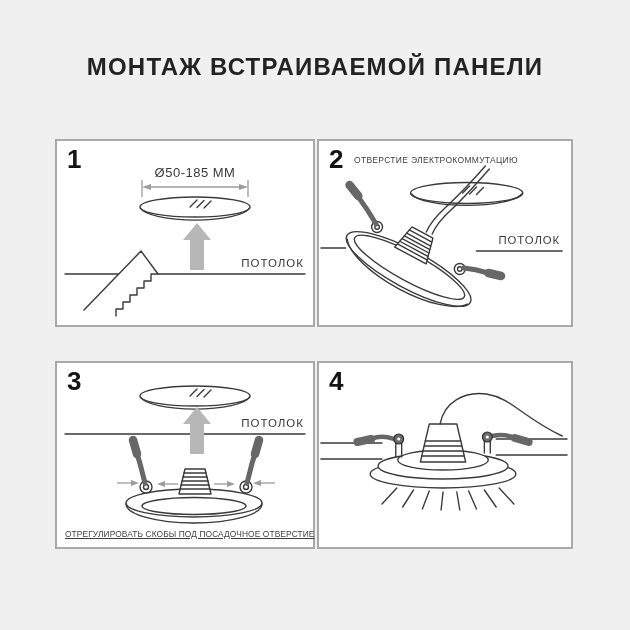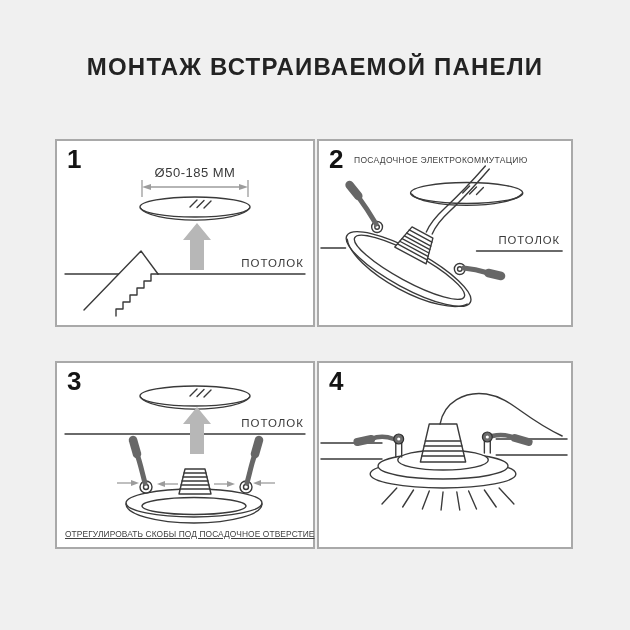--- a/index.html
+++ b/index.html
@@ -60,21 +60,21 @@
     <g>
       <path fill="#ffffff" stroke="none" d="M101 133 L84 110 L27 169 L59 175 Z"></path>
       <path class="ln" stroke-width="1.5" d="M101 133 L84 110 L27 169"></path>
       <path class="ln" stroke-width="1.4" d="M101 133 h-7 v7 h-7 v7 h-7 v7 h-7 v7 h-7 v7 h-7 v7"></path>
     </g>
   </svg>
 </div>
 
 <div class="panel" style="left:317px;top:139px;width:256px;height:188px">
   <div class="step-num">2</div>
-  <div class="cap cap-top">ПОСАДОЧНОЕ ЭЛЕКТРОКОММУТАЦИЮ</div>
+  <div class="cap cap-top">ОТВЕРСТИЕ ЭЛЕКТРОКОММУТАЦИЮ</div>
   <svg viewBox="0 0 256 184" preserveAspectRatio="none">
     <line class="ln" x1="2" y1="107" x2="27" y2="107"></line>
     <line class="ln" x1="160" y1="110" x2="247" y2="110" stroke-width="1.7"></line>
     <text class="svgtext" x="245" y="103" font-size="11.5" letter-spacing="1" text-anchor="end">ПОТОЛОК</text>
     <g>
       <ellipse class="wh" cx="150" cy="52" rx="57" ry="10.5"></ellipse>
       <path class="ln" d="M 94 53 A 57 14 0 0 0 206 53"></path>
       <path class="ln" stroke-width="1.1" d="M146 52 L153 45 M153 53 L160 46 M160 53.5 L167 46.5"></path>
     </g>
     <g>

